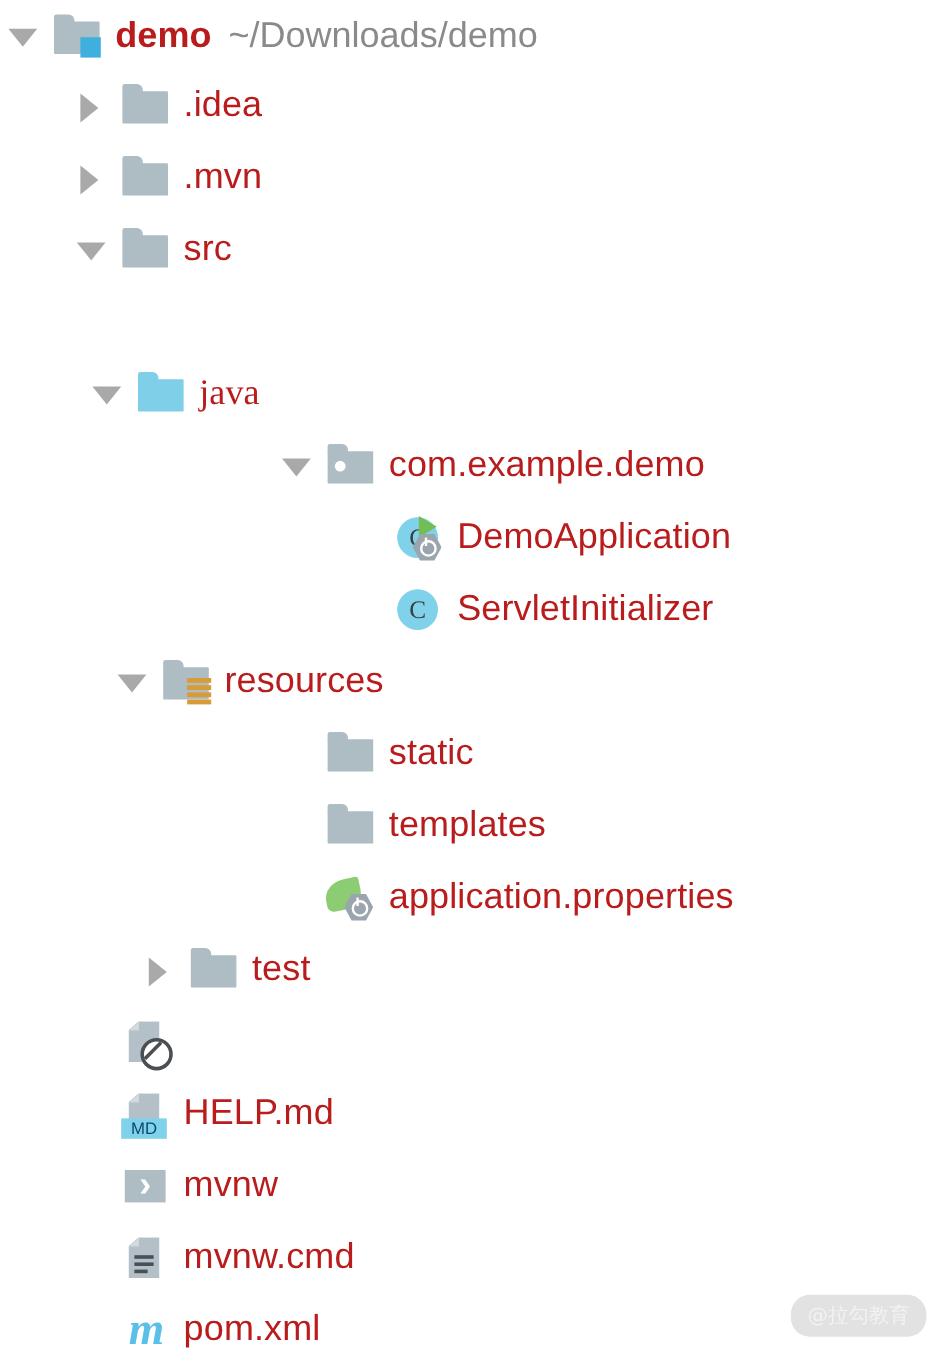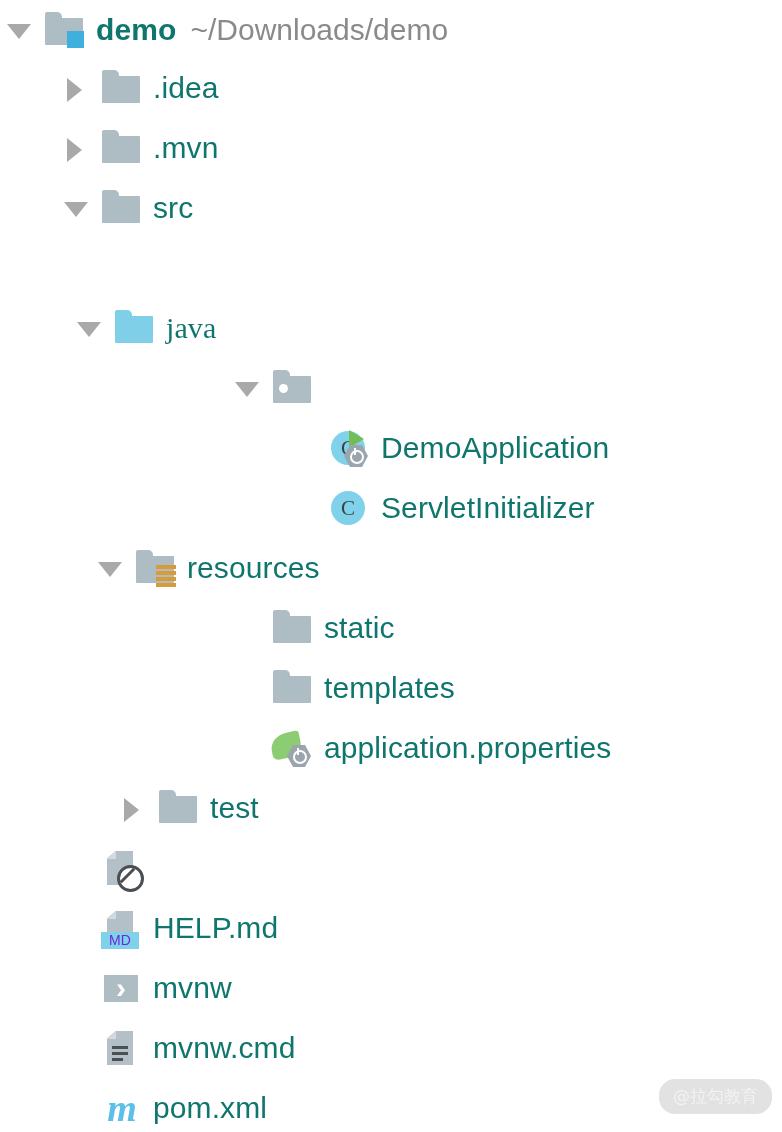--- a/index.html
+++ b/index.html
@@ -250,21 +250,21 @@
   }
 
   
   .md-badge {
     position: absolute;
     left: 2px;
     bottom: 2px;
     width: 38px;
     height: 17px;
     background: #7fd2ea;
-    color: #6d28d9;
+    color: #0c4a6e;
     font-size: 14px;
     line-height: 17px;
     text-align: center;
     font-family: "Liberation Sans", sans-serif;
   }
 
   
   .script-box {
     position: absolute;
     left: 5px;
@@ -296,21 +296,21 @@
     font-style: italic;
     font-weight: bold;
     line-height: 42px;
     text-align: center;
     font-family: "Liberation Serif", serif;
   }
 
   
   .label {
     font-size: 30px;
-    color: #0f766e;
+    color: #b91c1c;
     letter-spacing: 0.1px;
   }
   .label.bold { font-weight: bold; }
   .path {
     font-size: 30px;
     color: #8a8a8a;
     margin-left: 14px;
   }
 
   
@@ -368,20 +368,21 @@
       </span>
       <span class="label">java</span>
     </div>
     <div class="row" style="top: 358px; padding-left: 232px;">
       <span class="arrow down"></span>
       <span class="icon">
         <span class="folder-shape">
           <span class="pkg-dot"></span>
         </span>
       </span>
+      <span class="label">com.example.demo</span>
     </div>
     <div class="row" style="top: 418px; padding-left: 289px;">
       <span class="arrow none"></span>
       <span class="icon">
         <span class="class-circle">C</span>
         <span class="run-tri"></span>
         <span class="gear-badge">
           <span class="hex"></span>
           <span class="stem"></span>
           <span class="ring"></span>

